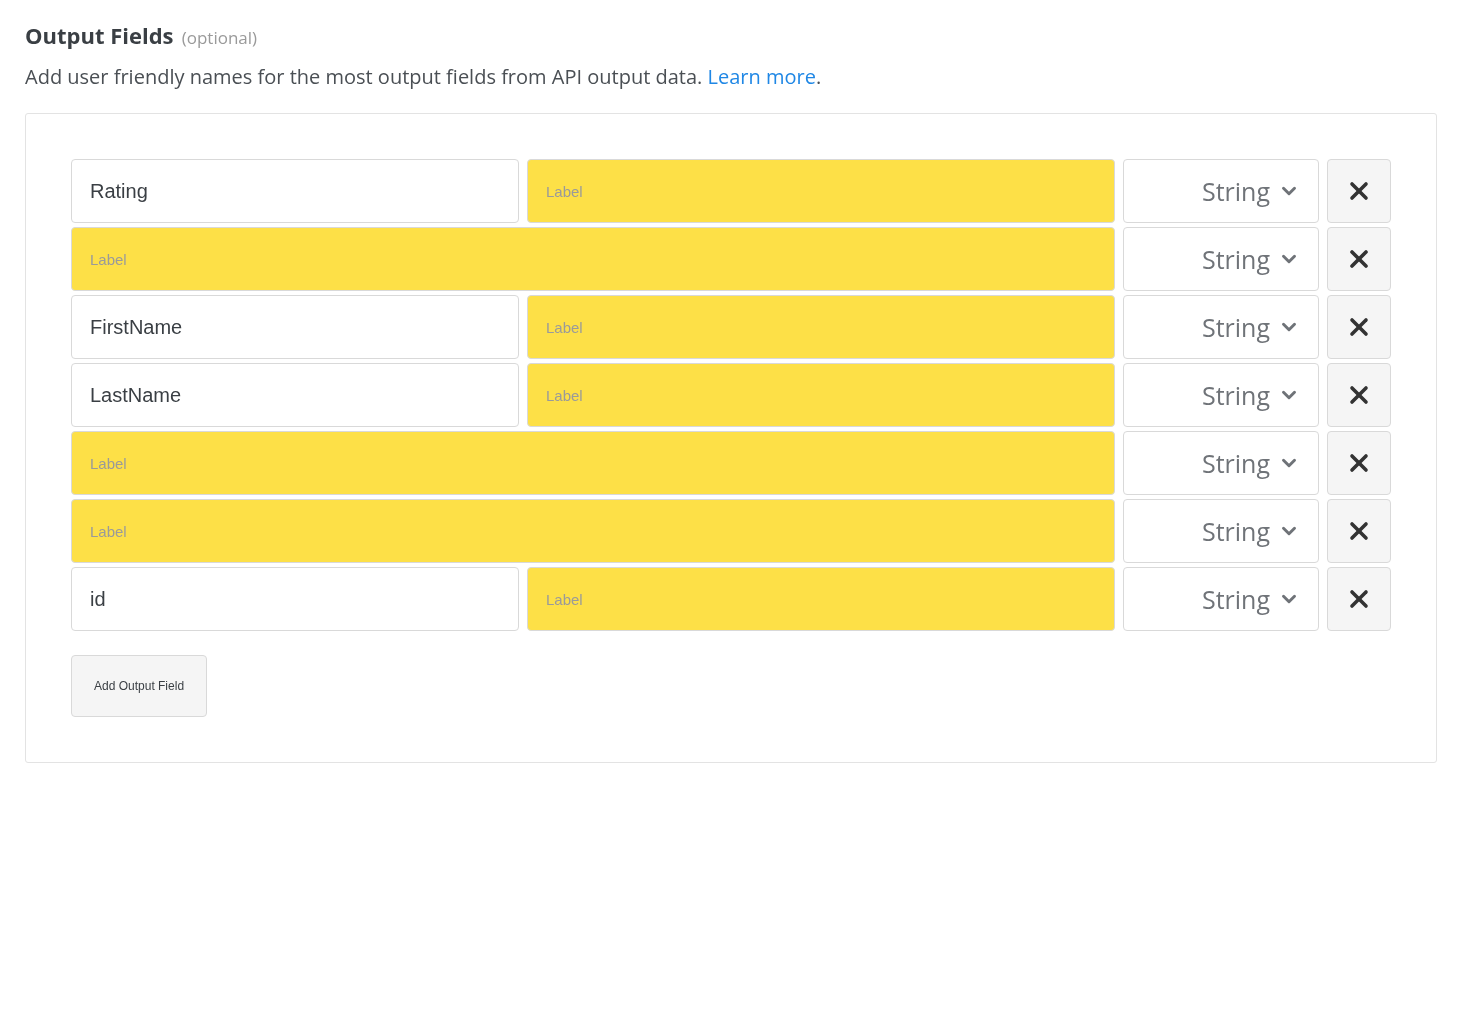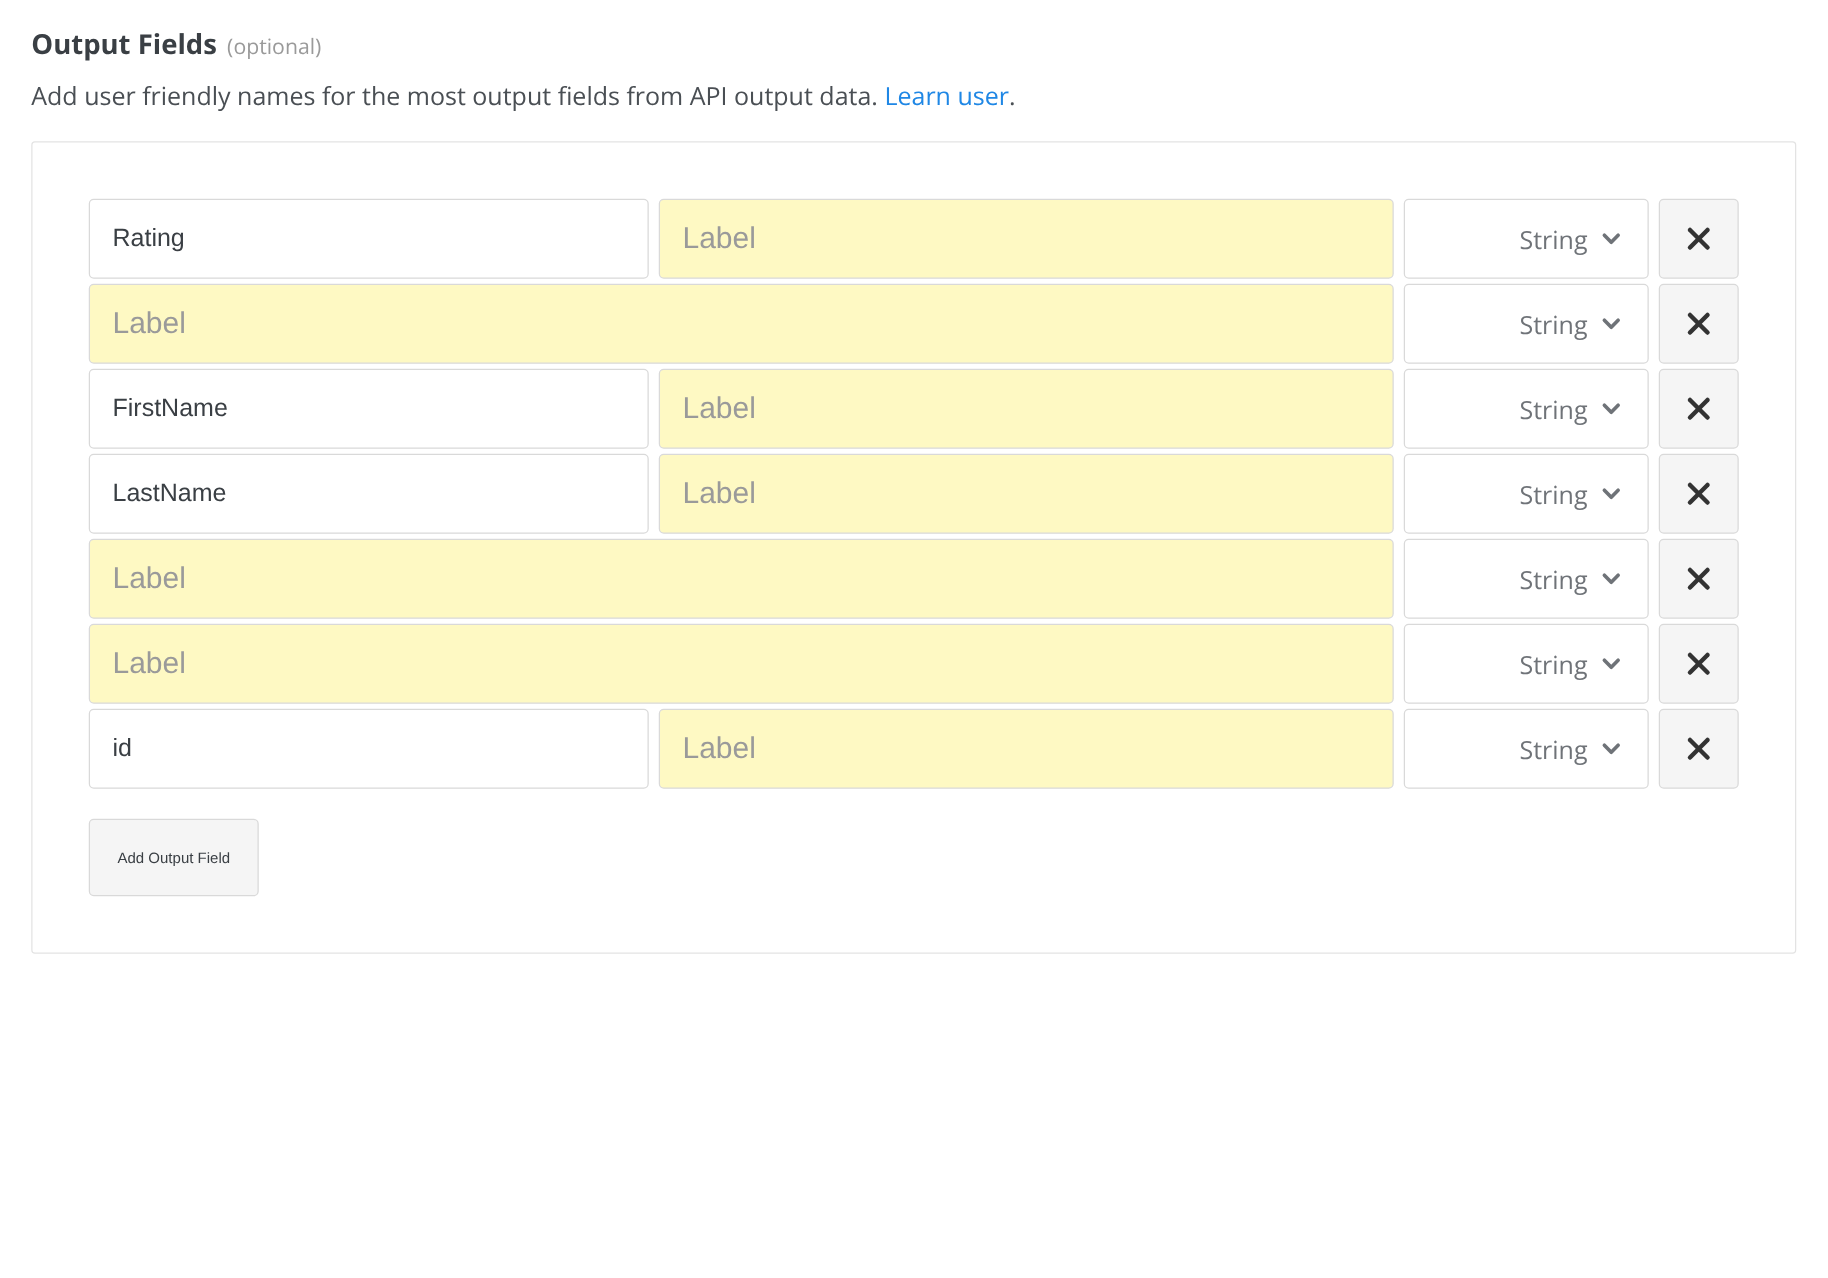--- a/index.html
+++ b/index.html
@@ -67,39 +67,39 @@
     .field-key::placeholder {
       color: #9a9a9a;
     }
     .field-label {
       flex: 1;
       min-width: 0;
       height: 64px;
       border: 1px solid #d9d9d9;
       border-radius: 4px;
       padding: 0 18px;
-      font-size: 24px;
-      color: #3a3f44;
-      background: #fef9c3;
+      font-size: 15px;
+      color: #3a3f44;
+      background: #fde047;
       outline: none;
     }
     .field-label::placeholder {
       color: #9a9a9a;
     }
     .field-type {
       flex: 0 0 196px;
       height: 64px;
       border: 1px solid #d9d9d9;
       border-radius: 4px;
       background: #fff;
       display: flex;
       align-items: center;
       justify-content: flex-end;
       padding: 0 18px 0 18px;
-      font-size: 20px;
+      font-size: 25px;
       color: #6f7378;
       cursor: pointer;
       gap: 8px;
     }
     .field-type svg {
       flex: none;
     }
     .row-remove {
       flex: 0 0 64px;
       height: 64px;
@@ -129,21 +129,21 @@
   </style>
 </head>
 <body>
 
 <div class="header-row">
   <span class="header-title">Output Fields</span>
   <span class="header-optional">(optional)</span>
 </div>
 
 <div class="header-desc">
-  <span>Add user friendly names for the most output fields from API output data. </span><a href="#">Learn user</a><span>.</span>
+  <span>Add user friendly names for the most output fields from API output data. </span><a href="#">Learn more</a><span>.</span>
 </div>
 
 <div class="panel">
   <div class="fields" id="fields-container">
       <div class="field-row">
         <input type="text" class="field-key" placeholder="Key" value="Rating" style="">
         <input type="text" class="field-label" placeholder="Label" style="">
         <div class="field-type">
           <span>String</span>
           <svg width="22" height="22" viewBox="0 0 24 24" fill="none" stroke="#6f7378" stroke-width="3.2" stroke-linecap="round" stroke-linejoin="round">

